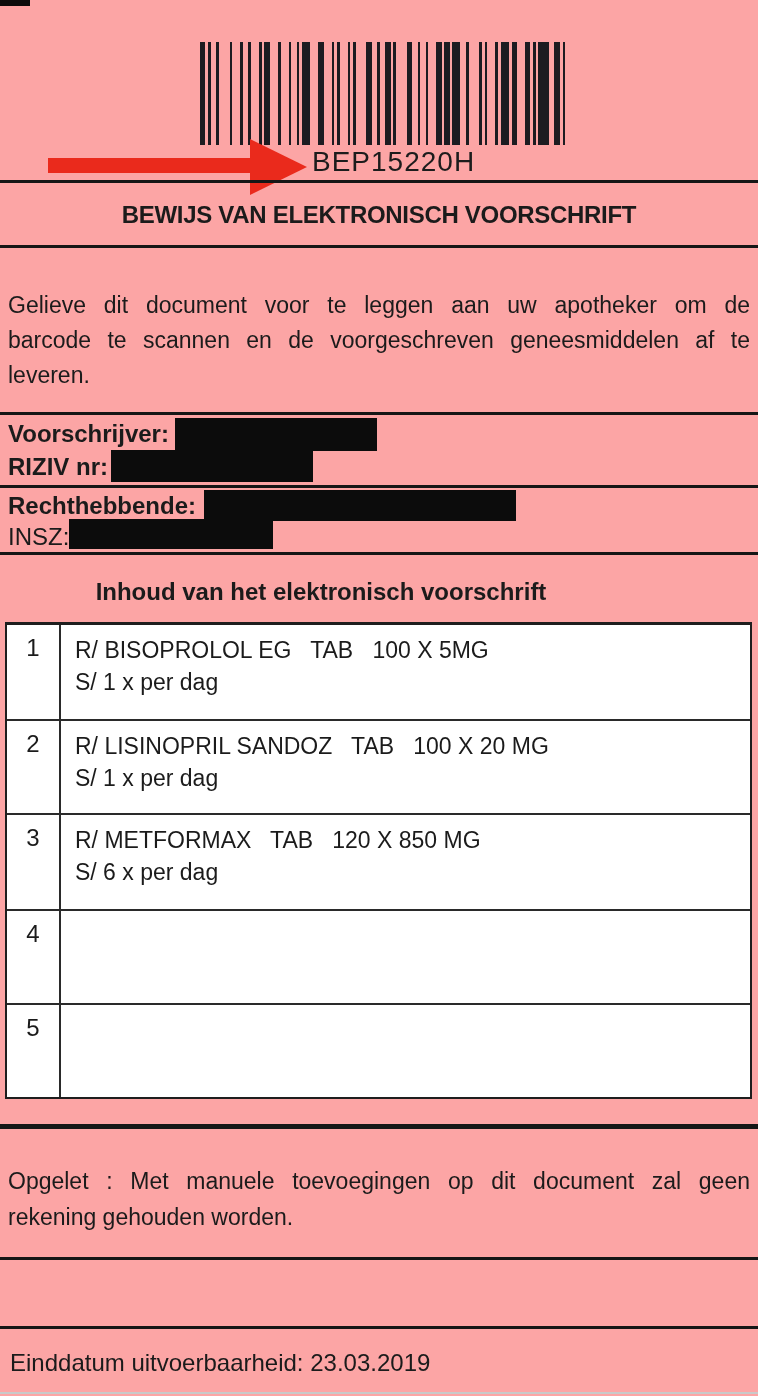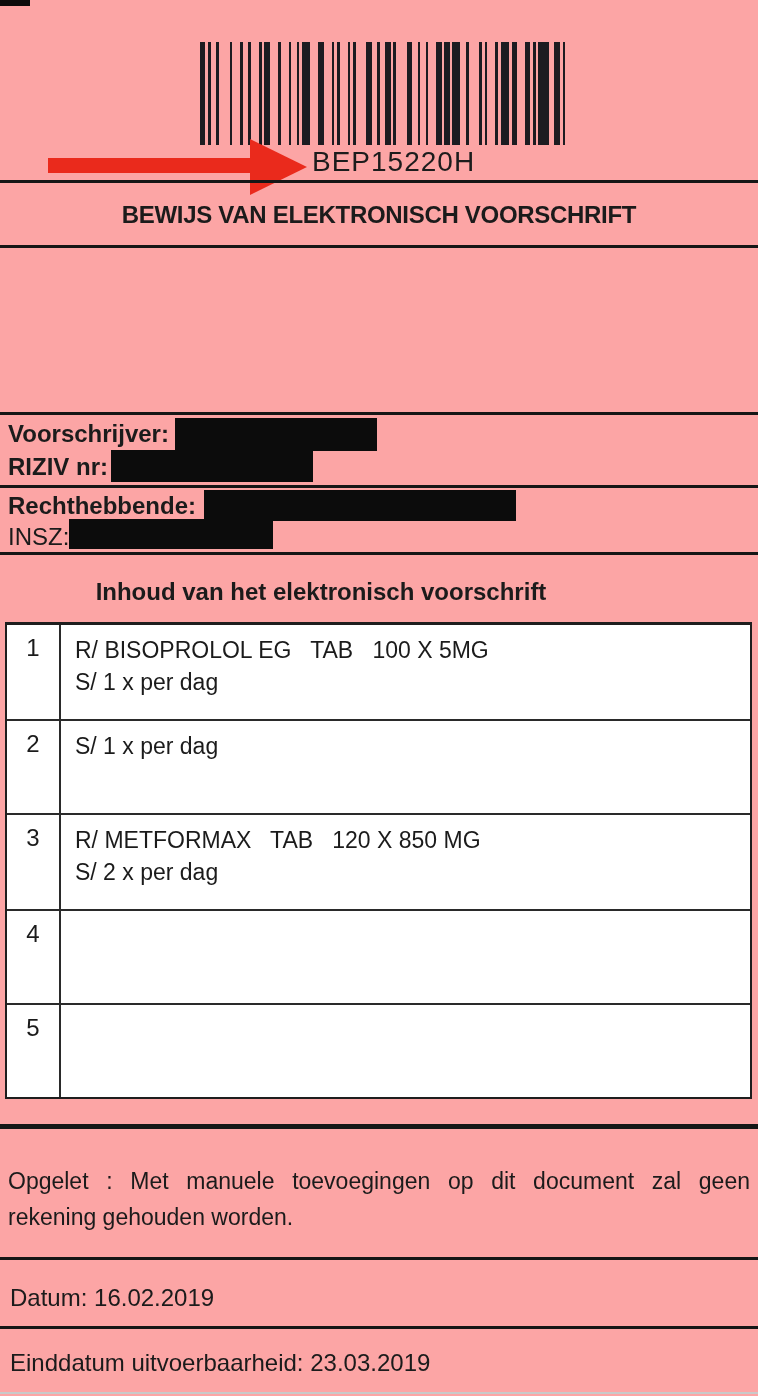--- a/index.html
+++ b/index.html
@@ -136,20 +136,25 @@
 
   <div id="arrow-shaft" style="background: rgb(234, 42, 28);"></div>
   <div id="arrow-head"></div>
 
   <div class="hline" style="top:180px;height:3px;"></div>
 
   <div id="doc-title">BEWIJS VAN ELEKTRONISCH VOORSCHRIFT</div>
 
   <div class="hline" style="top:245px;height:3px;"></div>
 
+  <div id="intro">
+    <div class="jline">Gelieve dit document voor te leggen aan uw apotheker om de</div>
+    <div class="jline">barcode te scannen en de voorgeschreven geneesmiddelen af te</div>
+    <div class="nline">leveren.</div>
+  </div>
 
   <div class="hline" style="top:412px;height:3px;"></div>
 
   <div class="id-text label-bold" style="left:8px;top:420px;">Voorschrijver:</div>
   <div class="redact" style="left:175px;top:418px;width:202px;height:33px;"></div>
   <div class="id-text" style="left:8px;top:453px;font-weight:bold;">RIZIV nr:</div>
   <div class="redact" style="left:111px;top:450px;width:202px;height:32px;"></div>
 
   <div class="hline" style="top:485px;height:3px;"></div>
 
@@ -162,46 +167,45 @@
 
   <div id="tbl-heading">Inhoud van het elektronisch voorschrift</div>
 
   <div id="rx-table">
     <div class="rx-row">
       <div class="rx-num">1</div>
       <div class="rx-body"><div>R/ BISOPROLOL EG   TAB   100 X 5MG</div><div>S/ 1 x per dag</div></div>
     </div>
     <div class="rx-row">
       <div class="rx-num">2</div>
-      <div class="rx-body"><div>S/ 1 x per dag</div></div>
+      <div class="rx-body"><div>R/ LISINOPRIL SANDOZ   TAB   100 X 20 MG</div><div>S/ 1 x per dag</div></div>
     </div>
     <div class="rx-row" style="height:96px;">
       <div class="rx-num">3</div>
-      <div class="rx-body"><div>R/ METFORMAX   TAB   120 X 850 MG</div><div>S/ 2 x per dag</div></div>
+      <div class="rx-body"><div>R/ METFORMAX   TAB   120 X 850 MG</div><div>S/ 6 x per dag</div></div>
     </div>
     <div class="rx-row">
       <div class="rx-num">4</div>
       <div class="rx-body"><div></div><div></div></div>
     </div>
     <div class="rx-row">
       <div class="rx-num">5</div>
       <div class="rx-body"><div></div><div></div></div>
     </div>
   </div>
 
   <div class="hline" style="top:1124px;height:5px;"></div>
 
   <div id="warning">
     <div class="jline">Opgelet : Met manuele toevoegingen op dit document zal geen</div>
     <div class="nline">rekening gehouden worden.</div>
   </div>
 
   <div class="hline" style="top:1257px;height:3px;"></div>
 
-  <div class="date-line" style="top:1284px;"><span>Datum:</span> <span>16.02.2019</span></div>
 
   <div class="hline" style="top:1326px;height:3px;"></div>
 
   <div class="date-line" style="top:1349px;"><span>Einddatum uitvoerbaarheid:</span> <span>23.03.2019</span></div>
 
   <div id="bottom-faint"></div>
 
 </div>
 
 </body></html>

